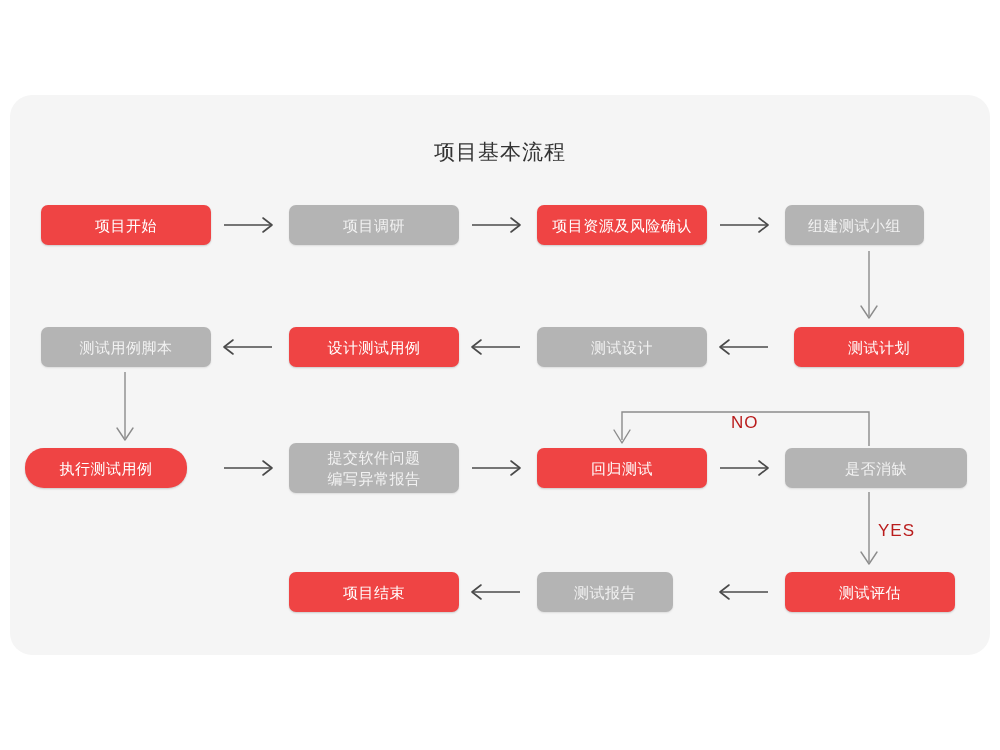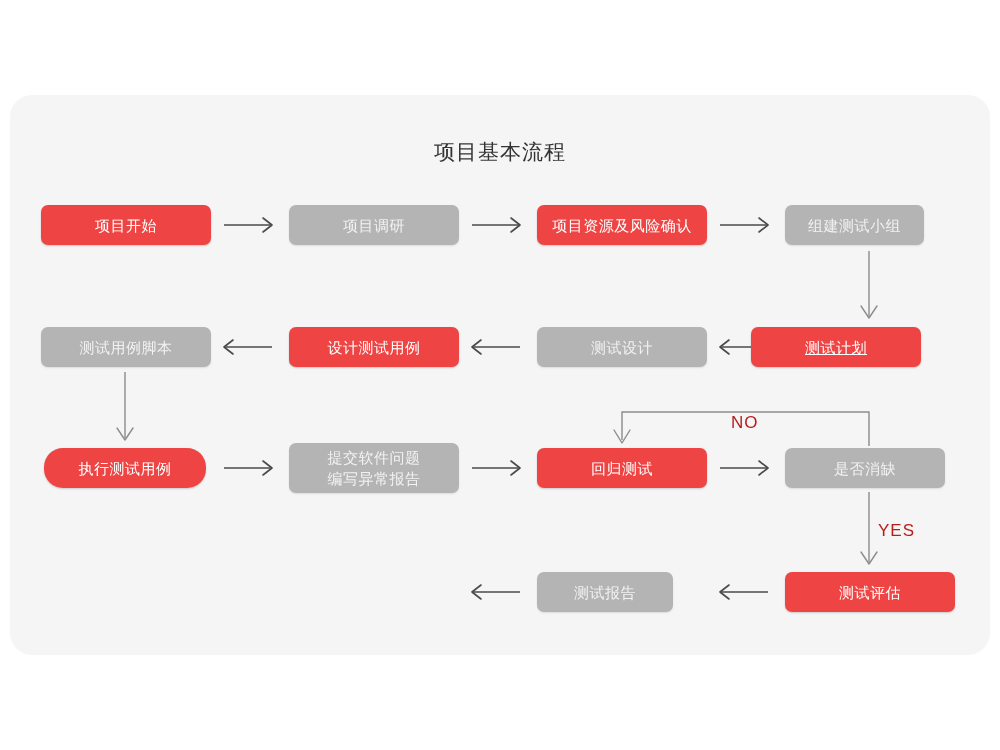--- a/index.html
+++ b/index.html
@@ -209,29 +209,30 @@
   <div class="node gray" style="left:289px; top:205px; width:170px; height:40px;">项目调研</div>
 
   <div class="node gray" style="left:785px; top:205px; width:139px; height:40px;">组建测试小组</div>
 
   <div class="node gray" style="left:41px;  top:327px; width:170px; height:40px;">测试用例脚本</div>
 
   <div class="node purple" style="left:289px; top:327px; width:170px; height:40px;">设计测试用例</div>
 
   <div class="node gray" style="left:537px; top:327px; width:170px; height:40px;">测试设计</div>
 
-  <div class="node purple" style="left:751px; top:327px; width:170px; height:40px;text-decoration:underline;">测试计划</div>
-
-  <div class="node purple" style="left:44px;  top:448px; width:162px; height:40px;border-radius:19px;">执行测试用例</div>
+  <div class="node purple" style="left:794px; top:327px; width:170px; height:40px;">测试计划</div>
+
+  <div class="node purple" style="left:25px;  top:448px; width:162px; height:40px;border-radius:19px;">执行测试用例</div>
 
   <div class="node gray" style="left:289px; top:443px; width:170px; height:50px;">提交软件问题
 编写异常报告</div>
 
   <div class="node purple" style="left:537px; top:448px; width:170px; height:40px;">回归测试</div>
 
-  <div class="node gray" style="left:785px; top:448px; width:160px; height:40px;">是否消缺</div>
-
+  <div class="node gray" style="left:785px; top:448px; width:182px; height:40px;">是否消缺</div>
+
+  <div class="node purple" style="left:289px; top:572px; width:170px; height:40px;">项目结束</div>
 
   <div class="node gray" style="left:537px; top:572px; width:136px; height:40px;">测试报告</div>
 
   <div class="node purple" style="left:785px; top:572px; width:170px; height:40px;">测试评估</div>
 
 </div>
 
 </body></html>

